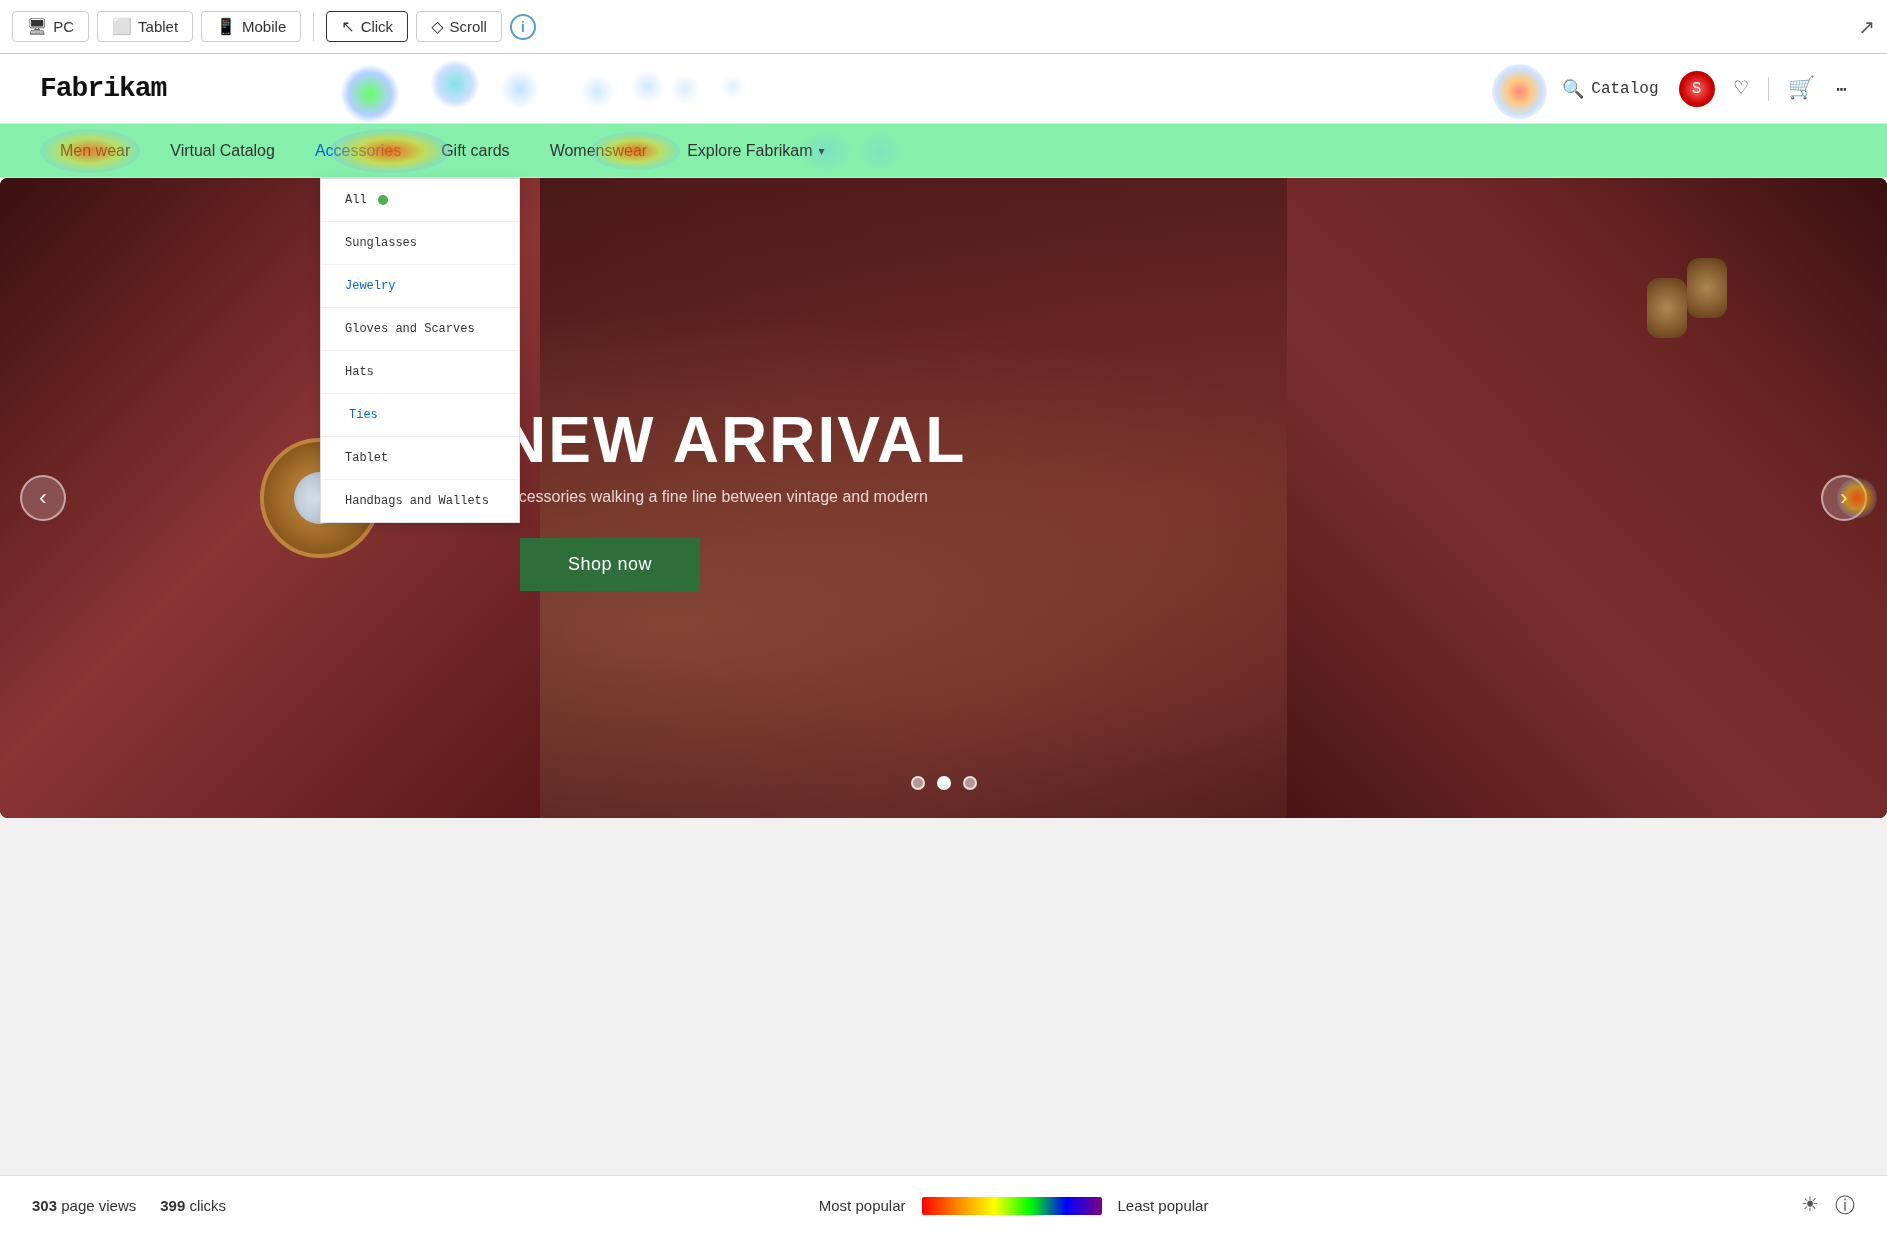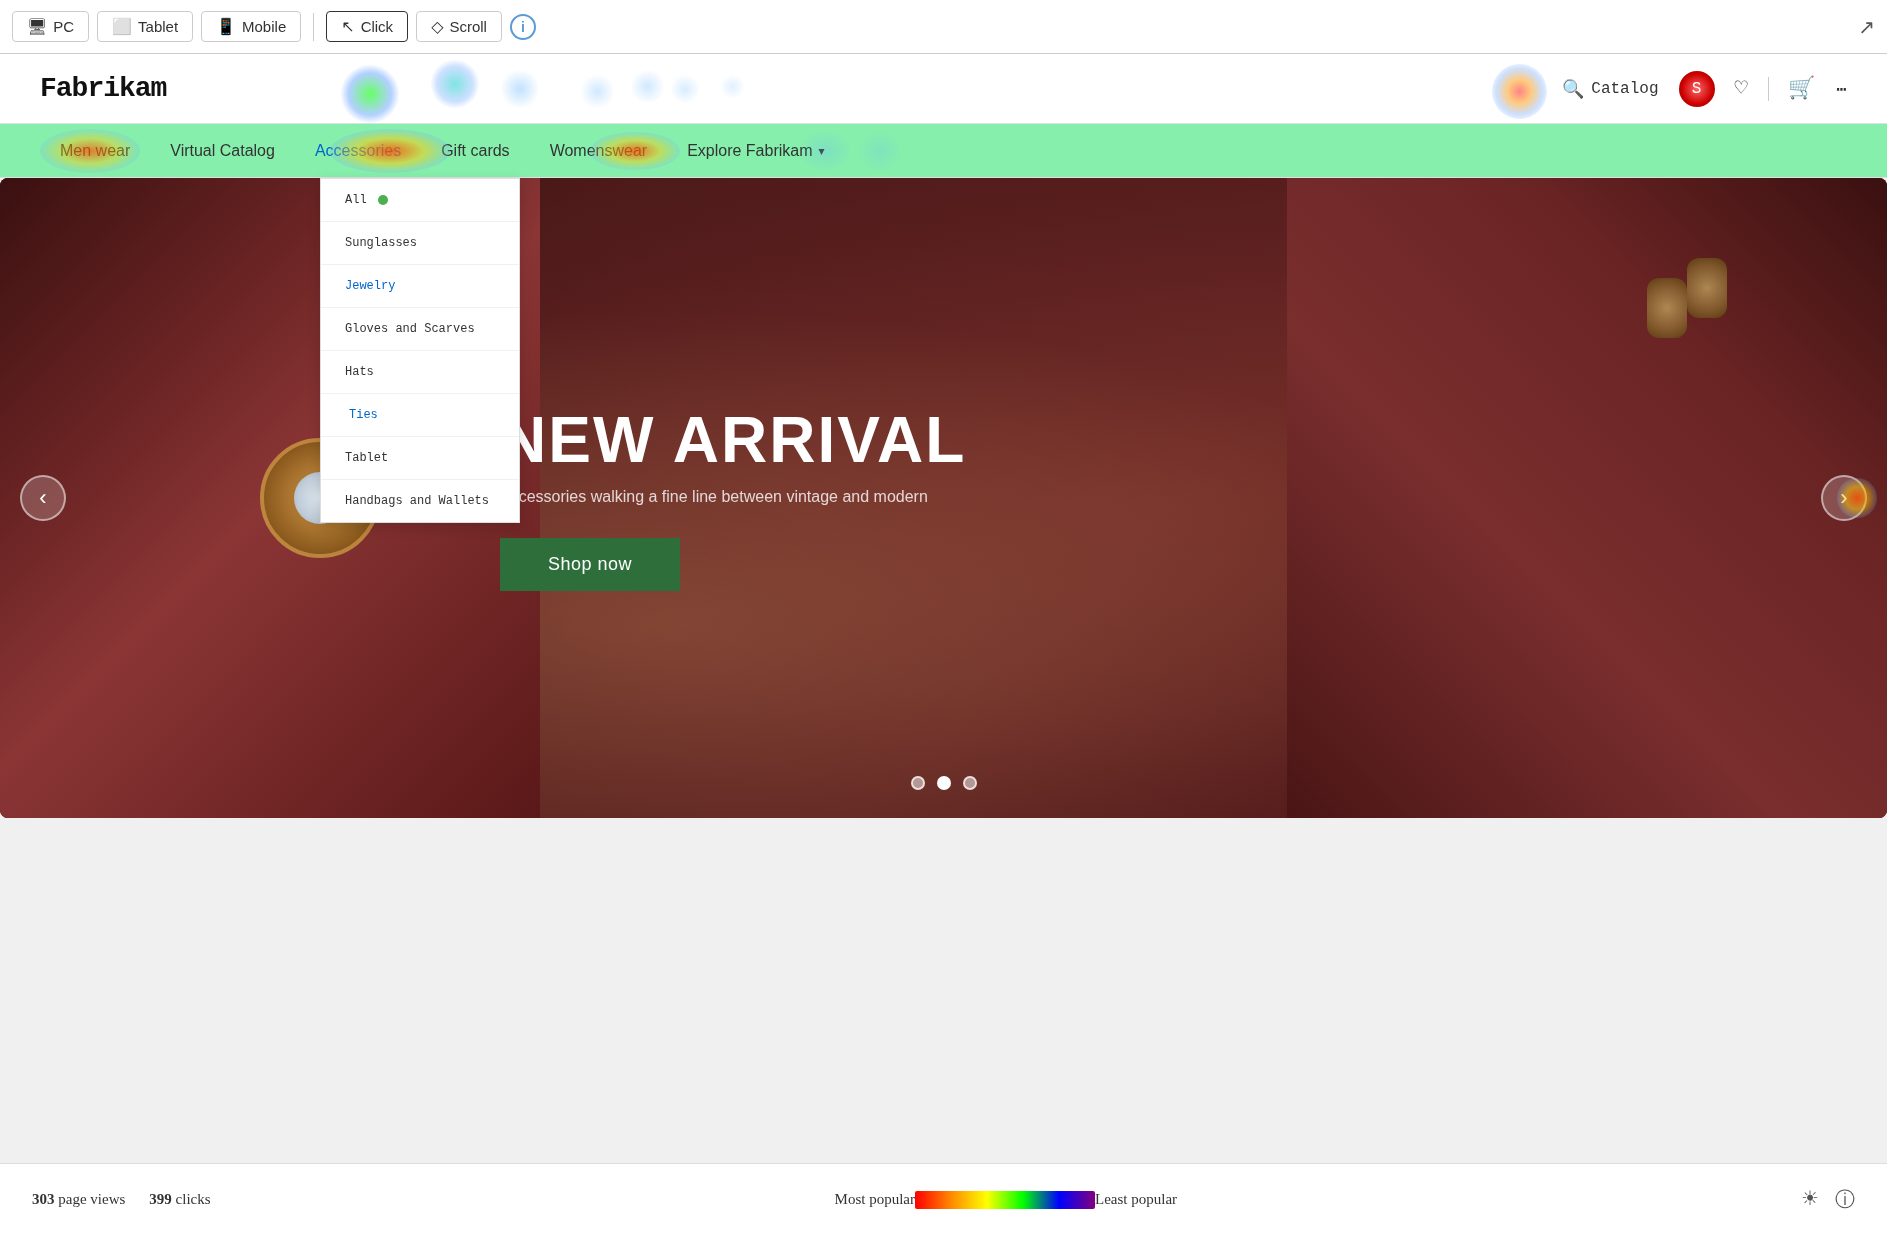--- a/index.html
+++ b/index.html
@@ -80,21 +80,21 @@
     }
     .hero-content {
       position: relative; z-index: 2;
       margin-left: 500px; color: #fff;
     }
     .hero-title { font-size: 64px; font-weight: bold; letter-spacing: 2px; line-height: 1.1; margin-bottom: 12px; }
     .hero-desc { font-size: 16px; color: rgba(255,255,255,0.8); margin-bottom: 32px; max-width: 480px; }
     .shop-now-btn {
       display: inline-block; background: #2d6e3a; color: #fff;
       padding: 16px 48px; font-size: 18px; cursor: pointer; border: none;
-      font-weight: 500; letter-spacing: 0.5px;
+      font-weight: 500; letter-spacing: 0.5px; margin-left: 20px;
     }
 
     
     .carousel-dots {
       position: absolute; bottom: 28px; left: 50%; transform: translateX(-50%);
       display: flex; gap: 12px; z-index: 3;
     }
     .dot { width: 14px; height: 14px; border-radius: 50%; background: rgba(255,255,255,0.5); cursor: pointer; border: 2px solid rgba(255,255,255,0.7); }
     .dot.active { background: #fff; }
 
@@ -107,24 +107,24 @@
       color: #fff; font-size: 22px; cursor: pointer; z-index: 3;
     }
     .carousel-arrow.left { left: 20px; }
     .carousel-arrow.right { right: 20px; }
 
     
     .footer-bar {
       position: fixed; bottom: 0; left: 0; right: 0;
       background: #fff; border-top: 1px solid #ddd;
       display: flex; align-items: center; padding: 0 32px;
-      height: 72px; font-size: 15px; color: #333; font-family: Liberation Serif, serif;
+      height: 60px; font-size: 15px; color: #333;
     }
     .footer-stats { display: flex; gap: 24px; }
-    .footer-legend { display: flex; align-items: center; margin: 0 auto; }
+    .footer-legend { display: flex; align-items: center; gap: 16px; margin: 0 auto; }
     .legend-gradient {
       width: 180px; height: 18px;
       background: linear-gradient(to right, #ff0000, #ff8800, #ffff00, #00ff00, #0000ff, #800080);
       border-radius: 2px;
     }
     .footer-actions { display: flex; gap: 16px; }
     .footer-icon { font-size: 20px; color: #555; cursor: pointer; }
 
     
     .nav-heatmap { position: absolute; inset: 0; pointer-events: none; z-index: 1; }

